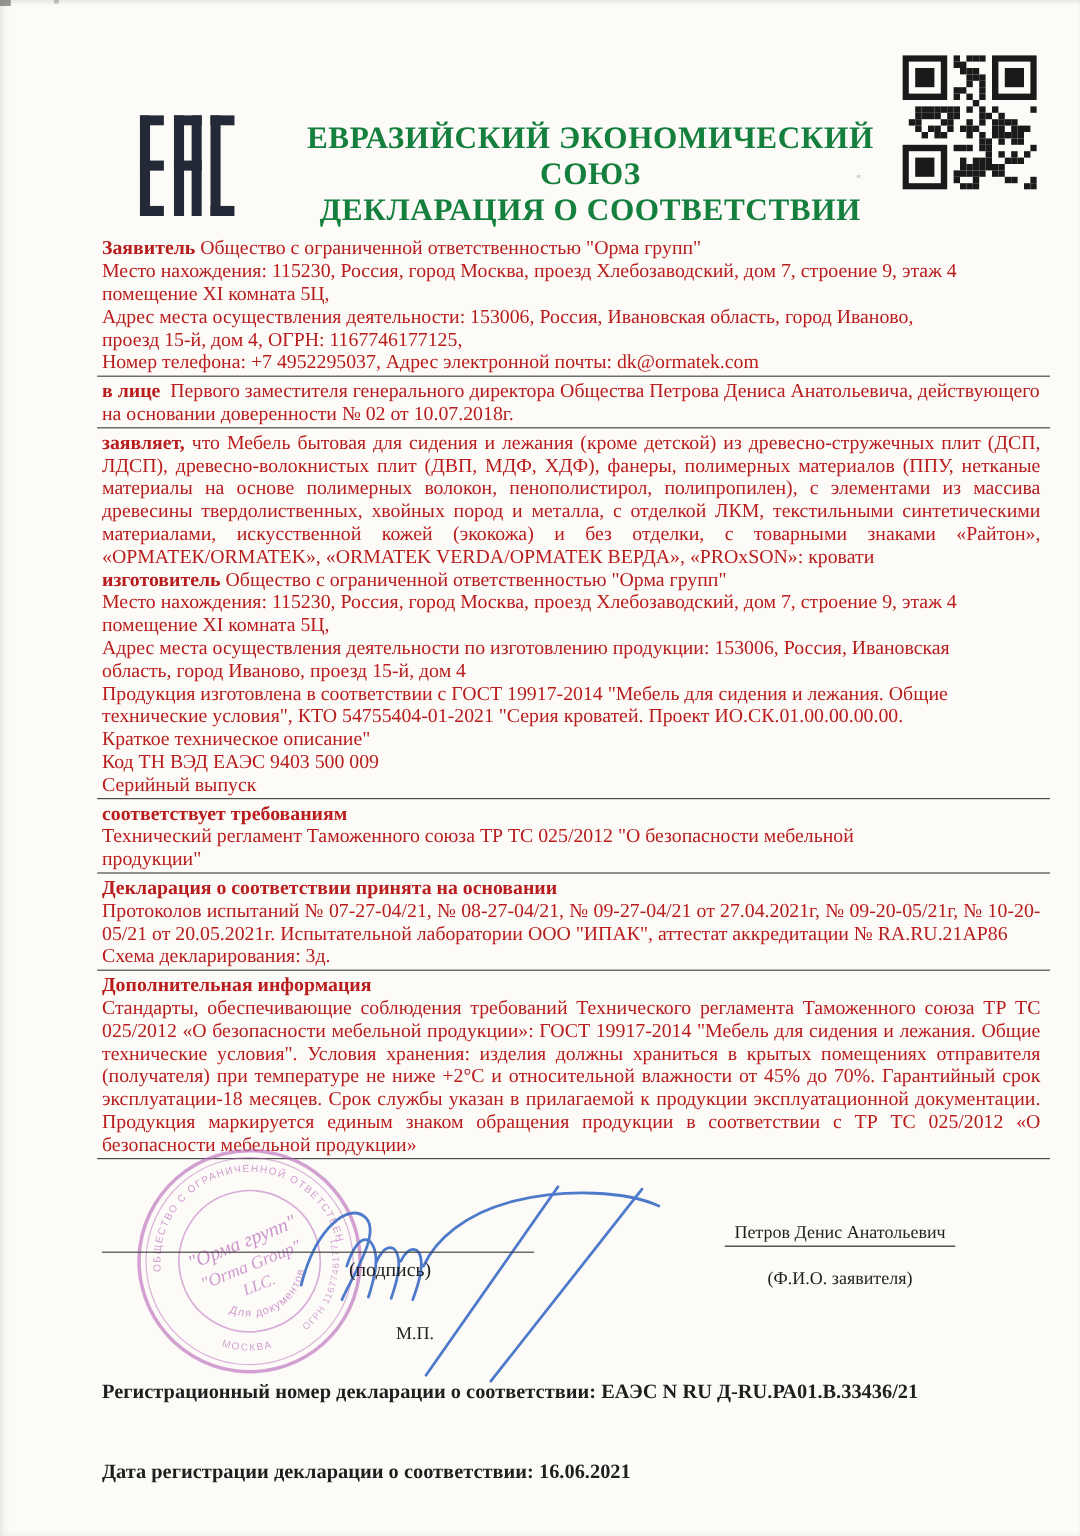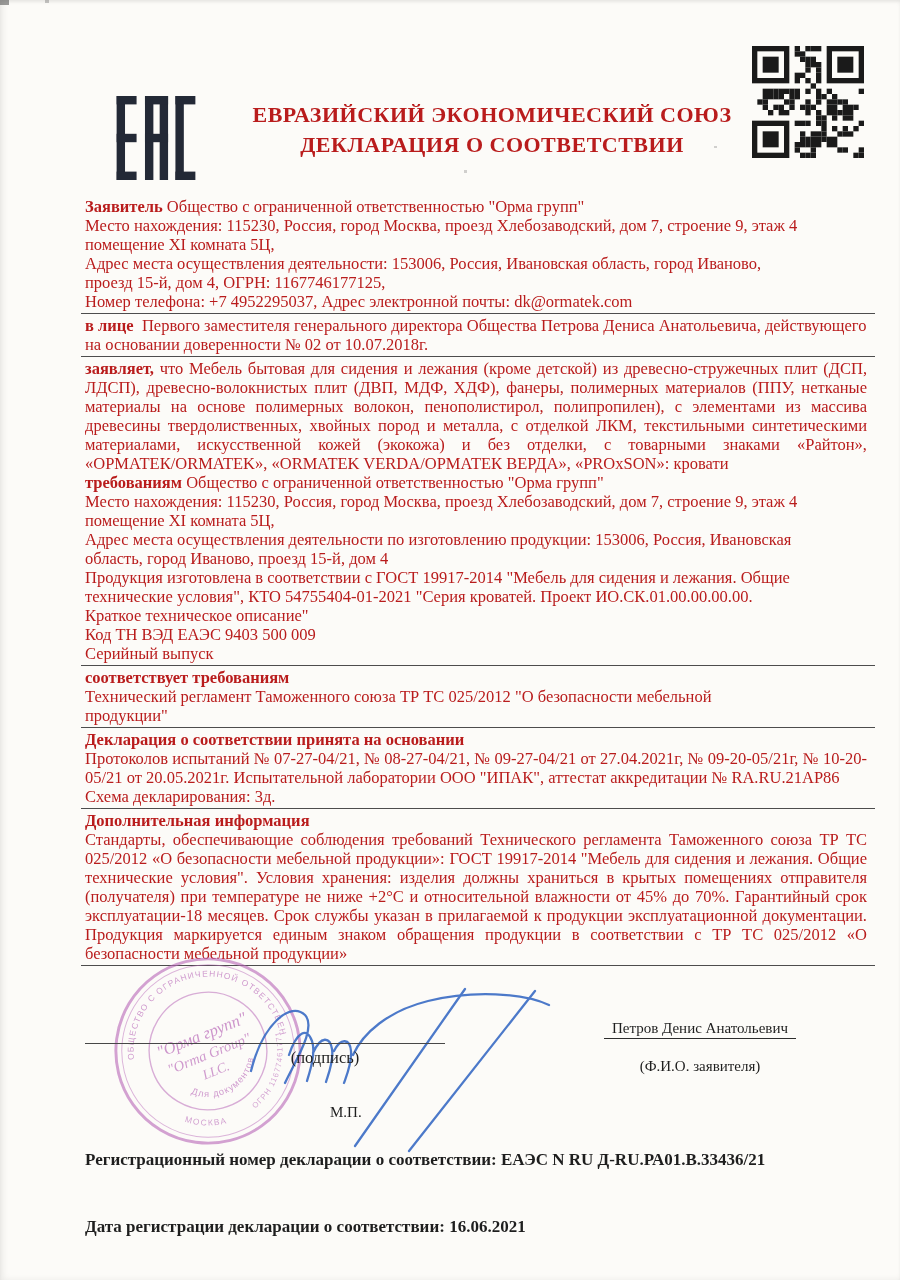--- a/index.html
+++ b/index.html
@@ -8,21 +8,21 @@
     background:#fcfbf8;overflow:hidden;color:#1e1e1e;
     font-family:"Liberation Serif","DejaVu Serif",serif;
     box-shadow:inset 3px 0 6px rgba(0,0,0,.07), inset 0 2px 3px rgba(0,0,0,.05);
   }
   
   .speck{position:absolute;background:#4a4a4a;opacity:.55;}
   
   .eac-logo{position:absolute;left:116px;top:96px;}
   .doc-title{
     position:absolute;left:212px;top:100px;width:560px;text-align:center;
-    font-weight:bold;font-size:22px;line-height:30px;letter-spacing:.5px;color:#b91c1c;
+    font-weight:bold;font-size:26px;line-height:30px;letter-spacing:.5px;color:#15803d;
   }
   .qr{position:absolute;left:752px;top:46px;}
   
   .doc{
     position:absolute;left:85px;top:197px;width:782px;
     font-size:16.5px;line-height:19px;color:#b91c1c;
   }
   .doc p{margin:0;}
   .jst{text-align:justify;}
   b.lead{font-weight:bold;}
@@ -212,21 +212,21 @@
     <p>проезд 15-й, дом 4, ОГРН: 1167746177125,</p>
     <p>Номер телефона: +7 4952295037, Адрес электронной почты: dk@ormatek.com</p>
 
     <hr class="rule">
 
     <p><b class="lead">в лице</b>&nbsp; <span>Первого заместителя генерального директора Общества Петрова Дениса Анатольевича, действующего на основании доверенности № 02 от 10.07.2018г.</span></p>
 
     <hr class="rule">
 
     <p class="jst"><b class="lead">заявляет,</b> <span>что Мебель бытовая для сидения и лежания (кроме детской) из древесно-стружечных плит (ДСП, ЛДСП), древесно-волокнистых плит (ДВП, МДФ, ХДФ), фанеры, полимерных материалов (ППУ, нетканые материалы на основе полимерных волокон, пенополистирол, полипропилен), с элементами из массива древесины твердолиственных, хвойных пород и металла, с отделкой ЛКМ,  текстильными синтетическими материалами, искусственной кожей (экокожа) и без отделки, с товарными знаками «Райтон», «ОРМАТЕК/ORMATEK», «ORMATEK VERDA/ОРМАТЕК ВЕРДА», «PROxSON»: кровати</span></p>
-    <p><b class="lead">требованиям</b> <span>Общество с ограниченной ответственностью "Орма групп"</span></p>
+    <p><b class="lead">изготовитель</b> <span>Общество с ограниченной ответственностью "Орма групп"</span></p>
     <p>Место нахождения: 115230, Россия, город Москва, проезд Хлебозаводский, дом 7, строение 9, этаж 4</p>
     <p>помещение XI комната 5Ц,</p>
     <p>Адрес места осуществления деятельности по изготовлению продукции: 153006, Россия, Ивановская</p>
     <p>область, город Иваново, проезд 15-й, дом 4</p>
     <p>Продукция изготовлена в соответствии с ГОСТ 19917-2014 "Мебель для сидения и лежания. Общие</p>
     <p>технические условия", КТО 54755404-01-2021 "Серия кроватей. Проект ИО.СК.01.00.00.00.00.</p>
     <p>Краткое техническое описание"</p>
     <p>Код ТН ВЭД ЕАЭС  9403 500 009</p>
     <p>Серийный выпуск</p>
 

